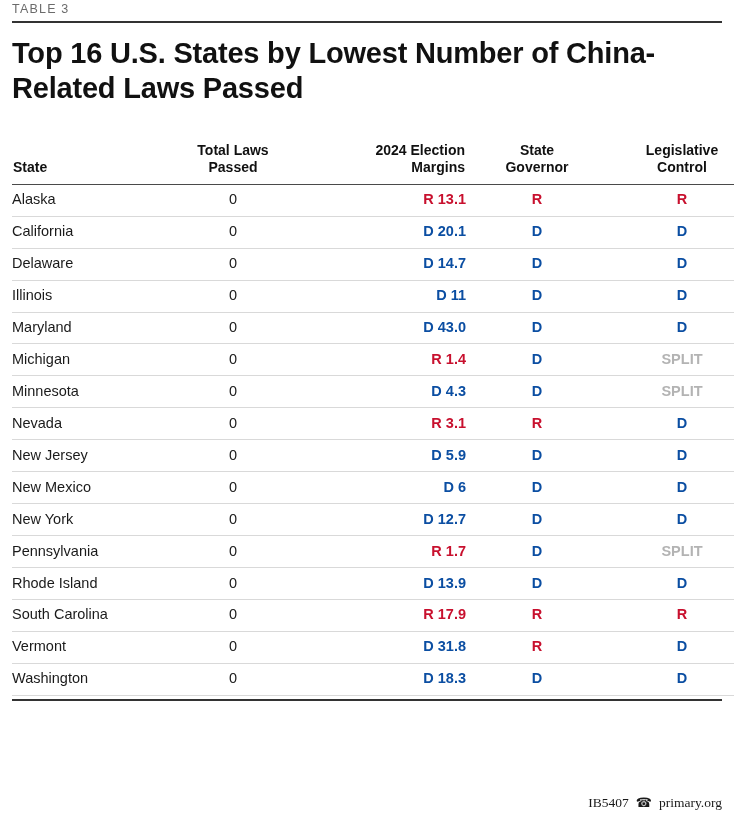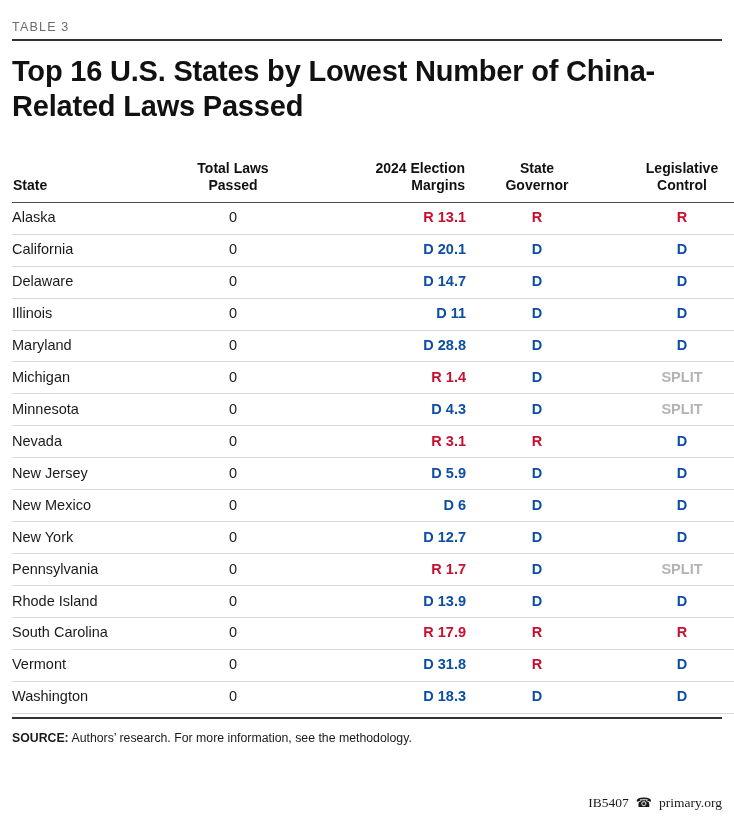--- a/index.html
+++ b/index.html
@@ -19,21 +19,21 @@
     width: 734px;
     height: 819px;
     box-sizing: border-box;
     padding: 0 12px;
   }
   .table-label {
     font-size: 12.5px;
     letter-spacing: 1.2px;
     color: #6b6b6b;
     font-weight: 400;
-    padding-top: 20px;
+    padding-top: 2px;
     padding-bottom: 5px;
   }
   .rule-top {
     height: 2px;
     background: #333333;
     margin-bottom: 13px;
   }
   .title {
     font-size: 29px;
     font-weight: bold;
@@ -167,21 +167,21 @@
         <tr>
           <td class="state">Illinois</td>
           <td class="laws">0</td>
           <td class="margin dem">D 11</td>
           <td class="gov dem">D</td>
           <td class="leg dem">D</td>
         </tr>
         <tr>
           <td class="state">Maryland</td>
           <td class="laws">0</td>
-          <td class="margin dem">D 28.8</td>
+          <td class="margin dem">D 43.0</td>
           <td class="gov dem">D</td>
           <td class="leg dem">D</td>
         </tr>
         <tr>
           <td class="state">Michigan</td>
           <td class="laws">0</td>
           <td class="margin rep">R 1.4</td>
           <td class="gov dem">D</td>
           <td class="leg split">SPLIT</td>
         </tr>
@@ -254,23 +254,20 @@
           <td class="margin dem">D 18.3</td>
           <td class="gov dem">D</td>
           <td class="leg dem">D</td>
         </tr>
       </tbody>
   </table>
 
   <div class="rule-bottom"></div>
 
   <div class="notes">
-    <div>
-      <b>SOURCE:</b><span> Authors’ research. For more information, see the methodology.</span>
-    </div>
   </div>
 
   <div class="footer">
     <span>IB5407</span>
     <span class="mark">☎</span>
     <span>primary.org</span>
   </div>
 
 </div>
 

